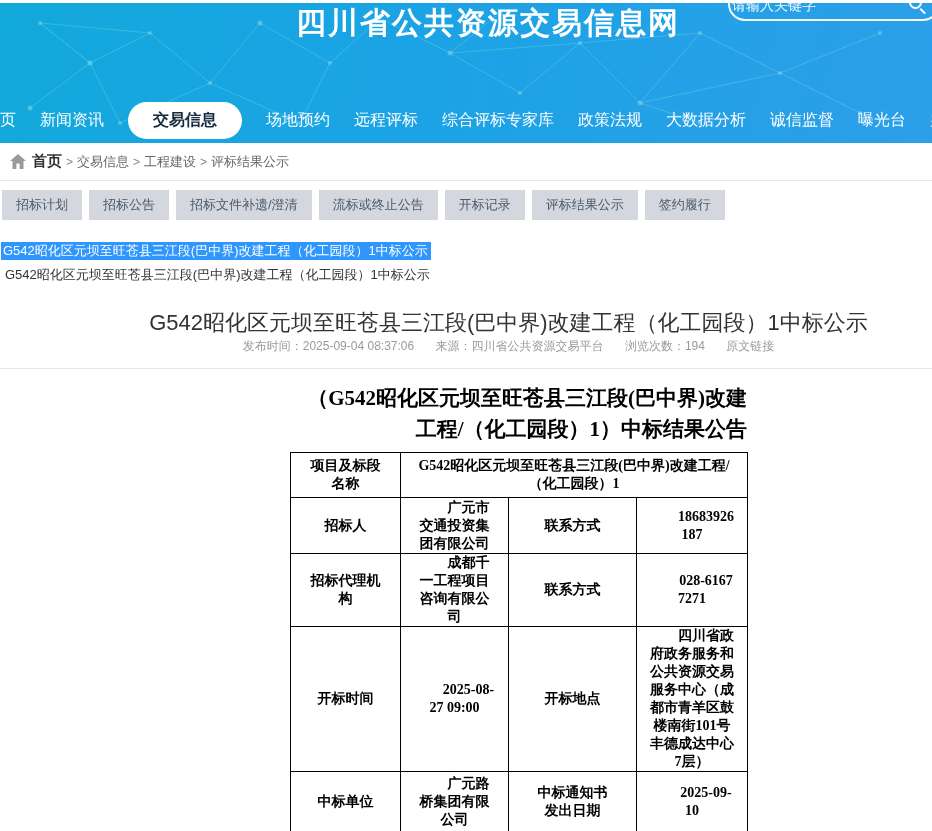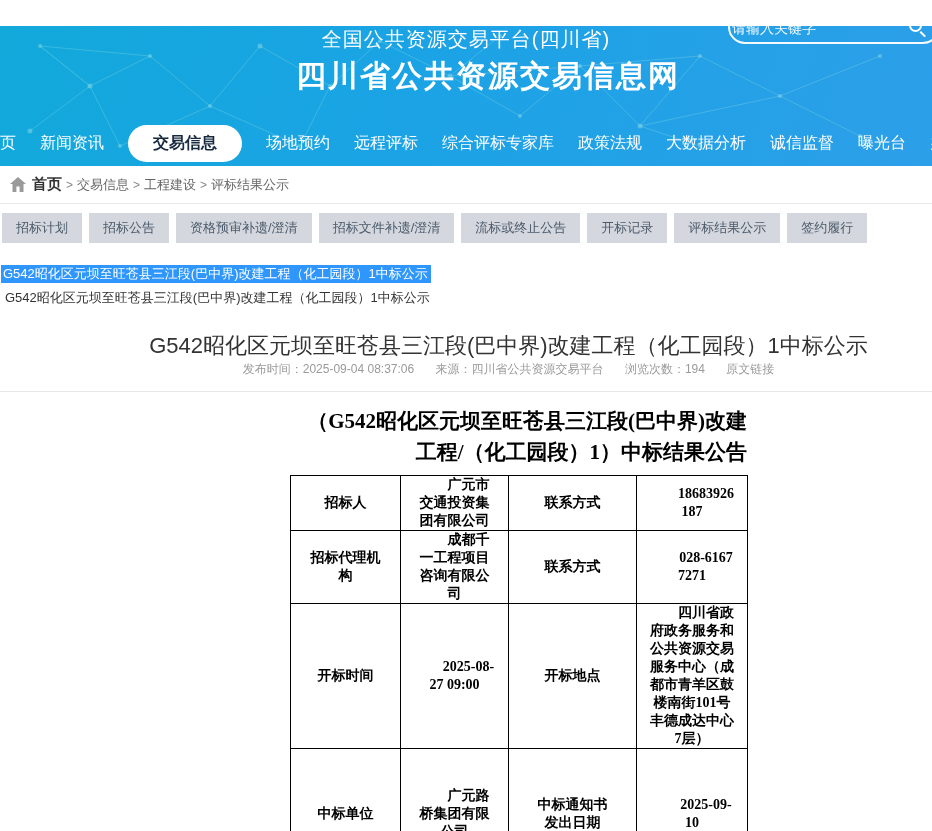--- a/index.html
+++ b/index.html
@@ -111,21 +111,20 @@
       <circle cx="880" cy="30" r="2"></circle>
         <circle cx="700" cy="120" r="2"></circle>
     </g>
   </svg>
 
   <div class="search-pill">
     <input type="text" placeholder="请输入关键字" style="">
     <span class="mag"></span>
   </div>
 
-  <div class="hero-t1">全国公共资源交易平台(四川省)</div>
   <div class="hero-t2">四川省公共资源交易信息网</div>
 
   <nav class="main-nav">
       <span class="nav-item">首页</span>
       <span class="nav-item">新闻资讯</span>
       <span class="nav-item active">交易信息</span>
       <span class="nav-item">场地预约</span>
       <span class="nav-item">远程评标</span>
       <span class="nav-item">综合评标专家库</span>
       <span class="nav-item">政策法规</span>
@@ -149,21 +148,20 @@
       <span class="sep">&gt;</span>
       <span class="bc-link">工程建设</span>
       <span class="sep">&gt;</span>
       <span class="bc-link">评标结果公示</span>
     </span>
 </div>
 
 <div class="tabbar">
     <span class="tab">招标计划</span>
     <span class="tab">招标公告</span>
-    <span class="tab">资格预审补遗/澄清</span>
     <span class="tab">招标文件补遗/澄清</span>
     <span class="tab">流标或终止公告</span>
     <span class="tab">开标记录</span>
     <span class="tab">评标结果公示</span>
     <span class="tab">签约履行</span>
   </div>
 
 <div class="list-area">
   <div class="sel-line">
     <span class="hl">G542昭化区元坝至旺苍县三江段(巴中界)改建工程（化工园段）1中标公示</span>
@@ -186,20 +184,24 @@
   <div class="doc-title">（G542昭化区元坝至旺苍县三江段(巴中界)改建工程/（化工园段）1）中标结果公告</div>
   <table class="bid">
     <colgroup>
       <col style="width:110px">
         <col style="width:108px">
       <col style="width:128px">
         <col style="width:111px">
     </colgroup>
     <tbody>
         <tr>
+          <td class="lbl">项目及标段名称</td>
+          <td colspan="3" class="val span3">G542昭化区元坝至旺苍县三江段(巴中界)改建工程/（化工园段）1</td>
+        </tr>
+        <tr>
           <td class="lbl">招标人</td>
           <td class="val">广元市交通投资集团有限公司</td>
           <td class="lbl c3">联系方式</td>
           <td class="val">18683926187</td>
         </tr>
         <tr>
           <td class="lbl">招标代理机构</td>
           <td class="val">成都千一工程项目咨询有限公司</td>
           <td class="lbl c3">联系方式</td>
           <td class="val">028-61677271</td>

